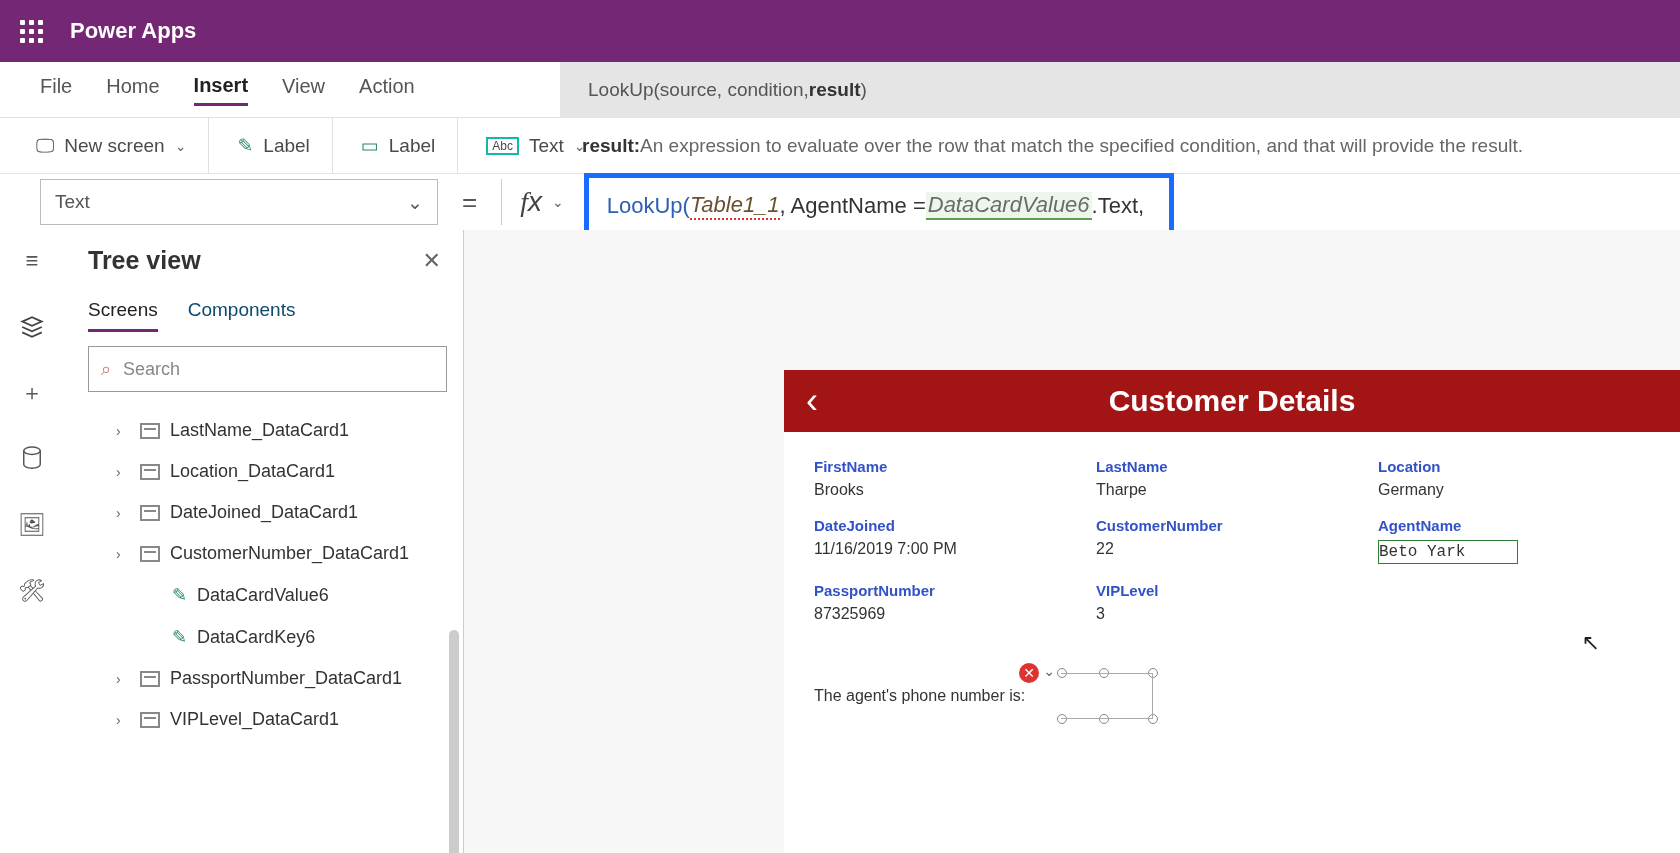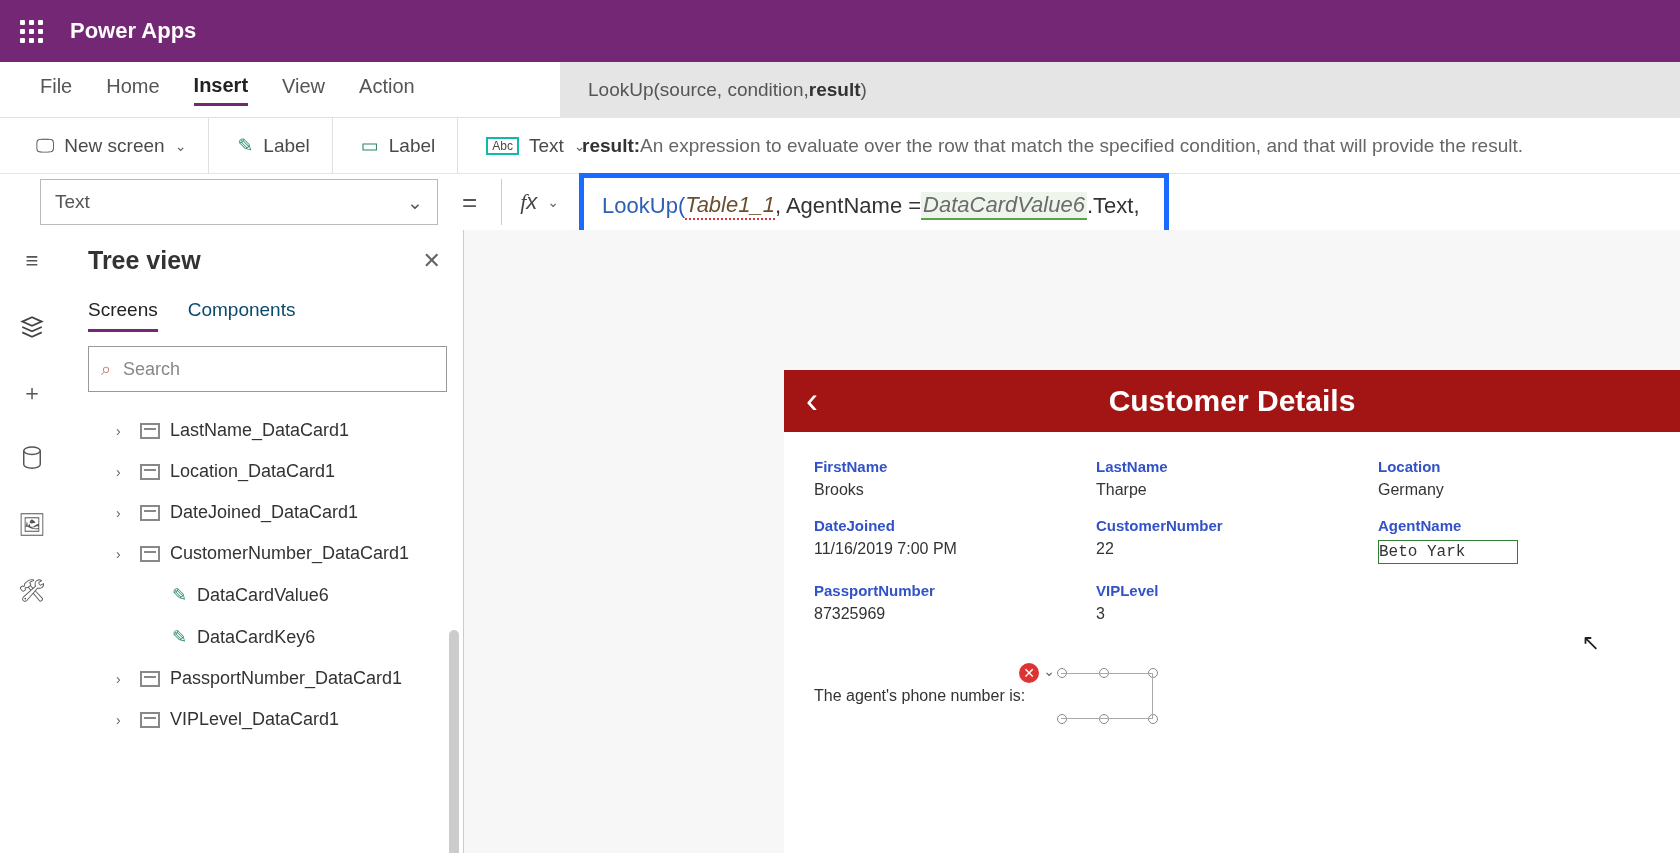--- a/index.html
+++ b/index.html
@@ -26,21 +26,21 @@
   .ribbon .group { display:flex; align-items:center; gap:10px; padding-right:22px; border-right:1px solid #e0e0e0; height:100%; }
   .ribbon .group:last-child { border-right:none; }
   .ribbon .chev { font-size:14px; color:#666; }
   .result-desc { position:absolute; left:582px; top:118px; height:56px; display:flex; align-items:center; font-size:19px; color:#666; }
   .result-desc b { color:#333; font-weight:700; }
 
   
   .formulabar { height: 56px; display:flex; align-items:center; padding-left:40px; }
   .prop-select { width: 398px; height: 46px; border:1px solid #bbb; display:flex; align-items:center; padding:0 14px; font-size:19px; color:#555; justify-content:space-between; }
   .equals { font-size:26px; color:#555; margin:0 24px; }
-  .fx { font-family: "Segoe UI", serif; font-style: italic; font-size: 22px; color:#444; margin-right:6px; }
+  .fx { font-family: "Segoe UI", serif; font-style: italic; font-size: 28px; color:#444; margin-right:6px; }
   .fx-wrap { display:flex; align-items:center; border-left:1px solid #ccc; height:46px; padding-left:18px; }
   .fx-wrap .chev { font-size:14px; color:#666; margin-left:4px; }
   .formula-input { border: 5px solid #1a6bff; margin-left: 20px; height: 66px; display:flex; align-items:center; padding:0 18px; min-width: 590px; font-family: Consolas, monospace; font-size: 22px; background:#fff; position: relative; top: 4px;}
   .tok-fn { color:#2d5fb3; }
   .tok-paren { color:#2d5fb3; }
   .tok-tbl { color:#6b4f2e; font-style: italic; border-bottom: 2px dotted #d33; }
   .tok-plain { color:#333; }
   .tok-obj { color:#6b6b6b; font-style: italic; background:#eef6eb; border-bottom:2px solid #5aa34b; padding:0 2px; }
 
   

